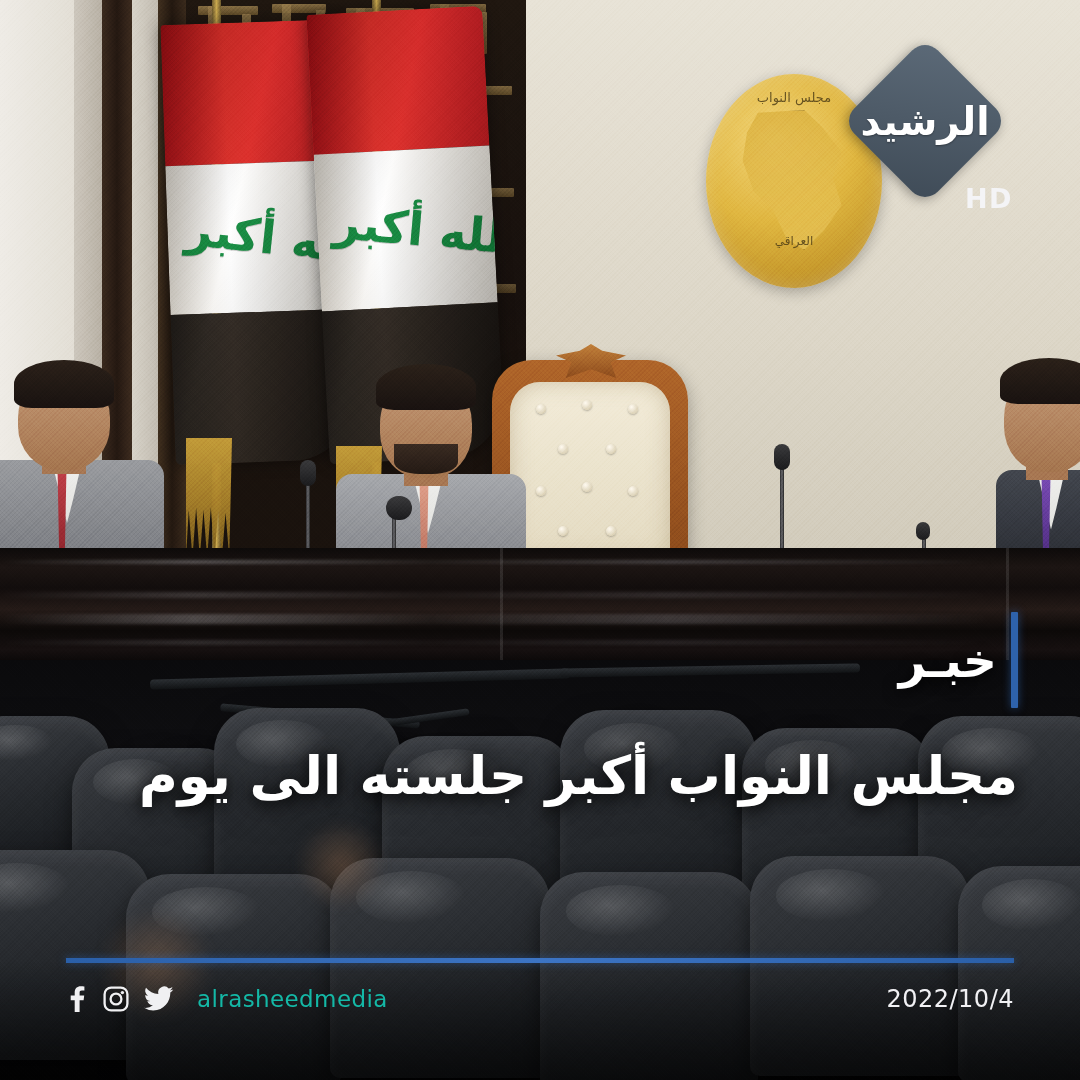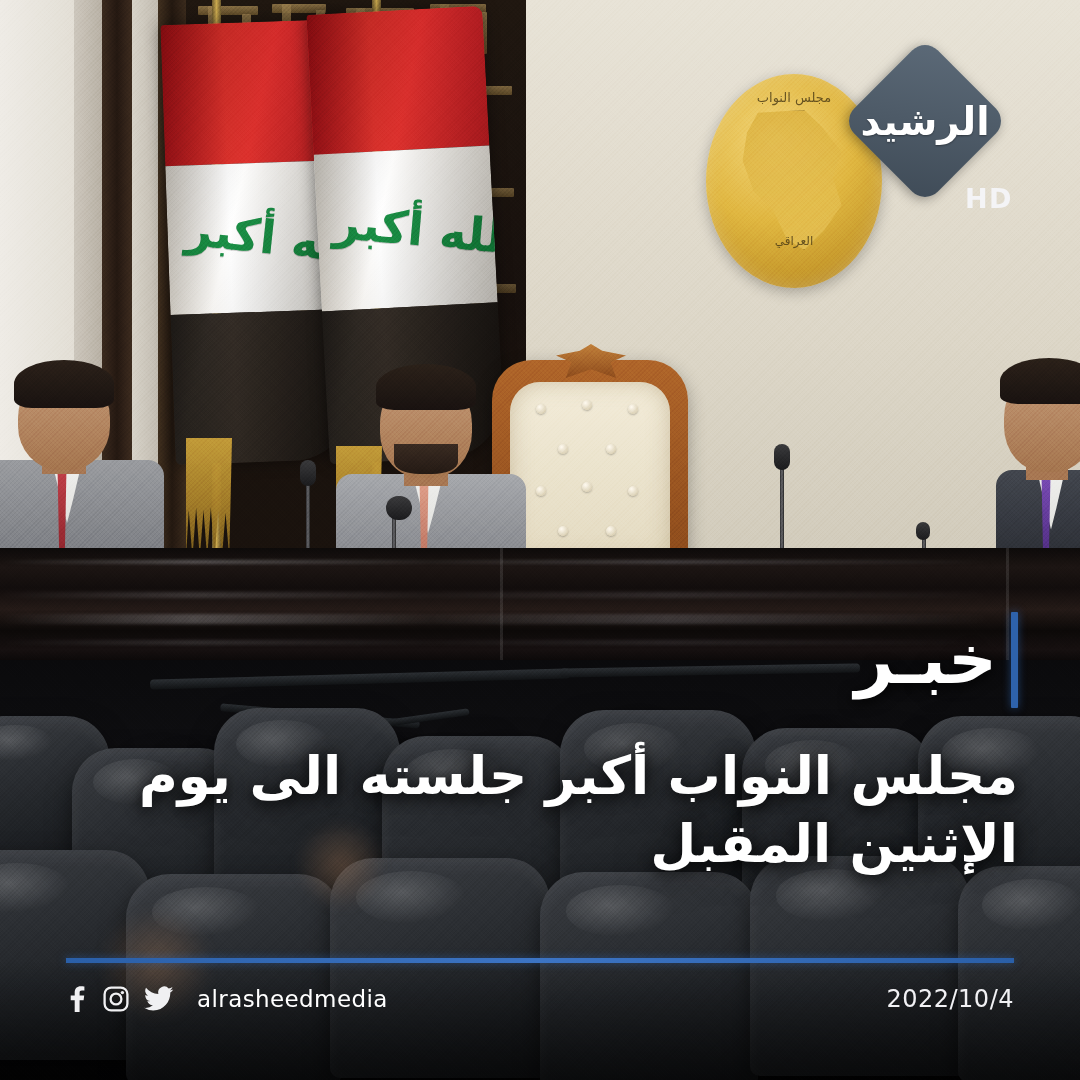--- a/index.html
+++ b/index.html
@@ -149,41 +149,41 @@
 
   
   .mesh{position:absolute;inset:0;pointer-events:none;
     background-image:
       repeating-linear-gradient(45deg,rgba(255,255,255,.035) 0 1px,rgba(0,0,0,0) 1px 3px),
       repeating-linear-gradient(-45deg,rgba(0,0,0,.07) 0 1px,rgba(0,0,0,0) 1px 3px);
     mix-blend-mode:overlay;}
 
   
   .kicker-row{position:absolute;right:62px;top:612px;display:flex;align-items:center;gap:14px;}
-  .kicker{color:#fff;font-size:68px;font-weight:bold;line-height:1;
+  .kicker{color:#fff;font-size:47px;font-weight:bold;line-height:1;
     letter-spacing:0;text-shadow:0 3px 14px rgba(0,0,0,.85);
     direction:rtl;}
   .kicker-bar{width:7px;height:96px;background:#2e62ab;border-radius:1px;
     box-shadow:0 0 8px rgba(46,98,171,.6);}
 
   .headline{position:absolute;right:62px;top:742px;width:860px;
     text-align:right;direction:rtl;color:#ffffff;
     font-size:53px;font-weight:bold;line-height:1.28;
     text-shadow:0 3px 16px rgba(0,0,0,.9),0 0 38px rgba(0,0,0,.6);}
   .headline div{white-space:nowrap;}
 
   
   .footer-line{position:absolute;left:66px;top:958px;width:948px;height:5px;
     background:linear-gradient(90deg,#2a5fa8,#3c74c4 50%,#2a5fa8);
     box-shadow:0 0 9px rgba(48,105,185,.55);}
   .footer{position:absolute;left:66px;top:978px;width:948px;height:42px;
     display:flex;align-items:center;justify-content:space-between;}
   .social{display:flex;align-items:center;gap:15px;}
   .social svg{display:block;}
-  .handle{color:#ffffff;font-size:23px;letter-spacing:.4px;margin-right:12px;margin-left:0;
+  .handle{color:#14b8a6;font-size:23px;letter-spacing:.4px;margin-right:12px;margin-left:0;
     padding-left:8px;}
   .date{color:#f1f1f4;font-size:24px;letter-spacing:.5px;}
 
   
   .logo{position:absolute;left:866px;top:62px;width:118px;height:118px;text-align:center;}
   .logo-diamond{position:absolute;inset:0;border-radius:18px;
     background:linear-gradient(145deg,#5c6a78,#3f4b57);
     transform:rotate(45deg);
     box-shadow:0 3px 12px rgba(0,0,0,.35);}
   .logo-text{position:absolute;inset:0;display:flex;align-items:center;justify-content:center;
@@ -420,21 +420,20 @@
     <div class="mesh"></div>
   </div>
 
   <div class="kicker-row">
     <span class="kicker">خبـر</span>
     <span class="kicker-bar"></span>
   </div>
 
   <div class="headline">
     <div>مجلس النواب أكبر جلسته الى يوم</div>
-    <div>الإثنين المقبل</div>
   </div>
 
   <div class="footer-line"></div>
   <div class="footer">
     <div class="social">
       <a href="#" style="line-height:0;">
         <svg width="22" height="26" viewBox="0 0 22 26" aria-hidden="true">
           <path d="M13.6 26V14.2h4l.6-4.6h-4.6V6.7c0-1.3.4-2.2 2.3-2.2h2.5V.4C17.9.3 16.4.2 14.7.2c-3.6 0-6 2.2-6 6.2v3.2H4.7v4.6h4v11.8z" fill="#f0f0f2"></path>
         </svg>
       </a>

